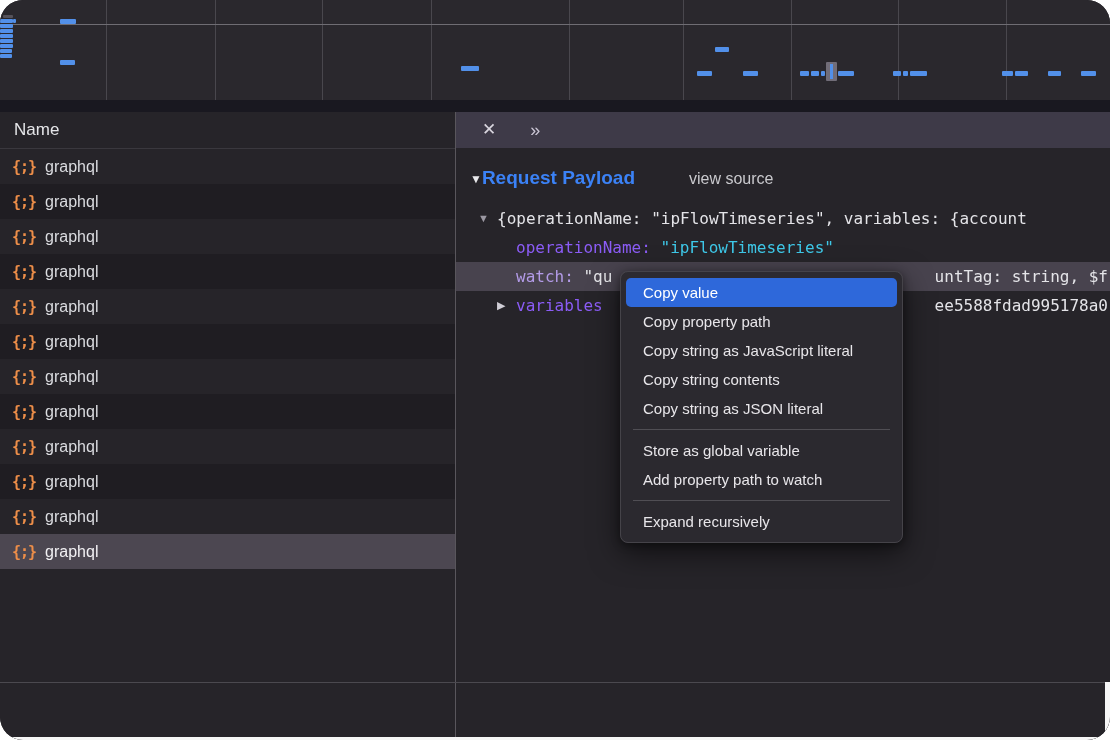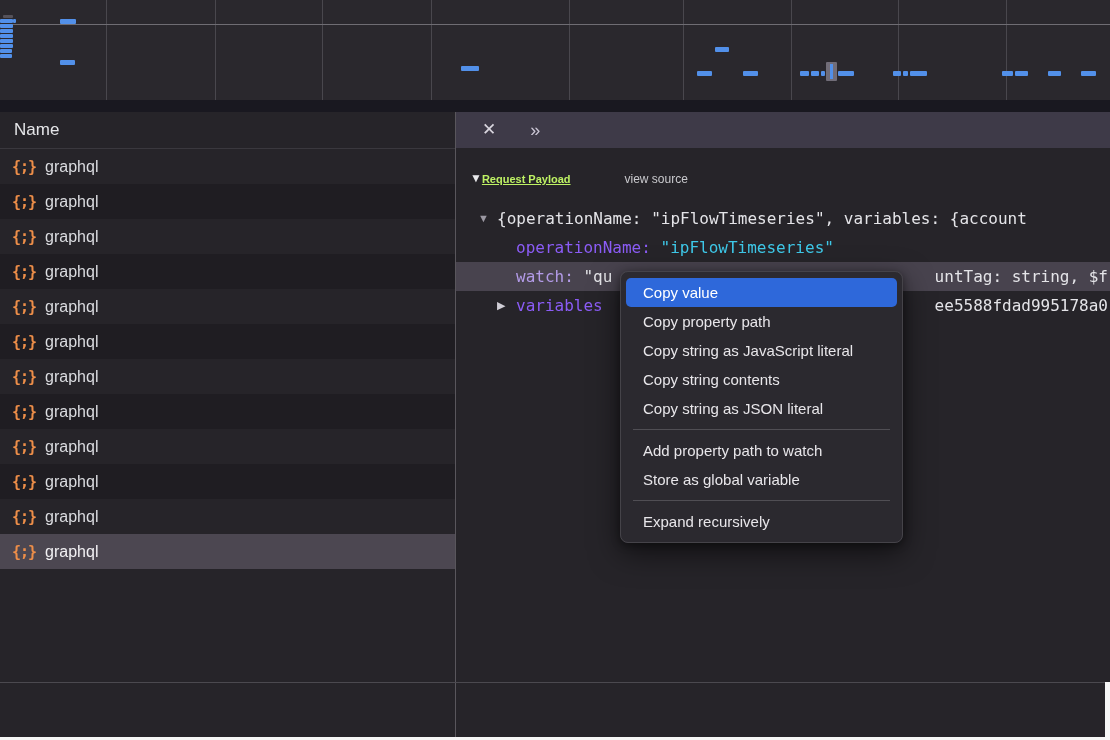--- a/index.html
+++ b/index.html
@@ -1,19 +1,20 @@
 <!DOCTYPE html>
 <html><head>
 <meta charset="utf-8">
 <style>
   html,body{margin:0;padding:0;background:#ffffff;}
   .screen{
     position:relative;width:1110px;height:740px;overflow:hidden;
     background:#262429;
     font-family:"Liberation Sans",sans-serif;
+    border-radius:23px;
     -webkit-font-smoothing:antialiased;
   }
   
   .overview{position:absolute;left:0;top:0;width:1110px;height:100px;background:#2a282d;overflow:hidden;}
   .gridline{position:absolute;top:0;bottom:0;width:1px;background:#49474d;}
   .hline{position:absolute;left:0;right:0;height:1px;background:#6f6d73;}
   .tbar{position:absolute;background:#5290e9;border-radius:1px;z-index:2;}
   .tbar.grey{background:#55525a;}
   .tmarker{position:absolute;background:#716d78;border-radius:1px;z-index:3;}
   .tmarker .inner{position:absolute;left:50%;top:2px;bottom:2px;width:3px;margin-left:-1.5px;background:#5290e9;}
@@ -40,22 +41,22 @@
   .tab.selected{color:#ece5f8;}
   .tab.selected::after{content:"";position:absolute;left:-16px;right:-16px;bottom:0;height:4px;
     background:#ab8fe3;border-radius:2px;}
   .close-x{color:#d8d5de;font-size:17px;line-height:36px;}
   .overflow{color:#cac5d4;font-size:18px;letter-spacing:-2px;line-height:36px;}
 
   
   .payload{position:absolute;left:0;top:36px;right:0;bottom:0;overflow:hidden;}
   .section-header{position:absolute;left:14px;top:18px;height:24px;line-height:24px;white-space:nowrap;}
   .section-header .tri{color:#e9e9ec;font-size:12px;vertical-align:1px;}
-  .section-header .title{color:#bef264;font-weight:bold;font-size:11px;text-decoration:underline;}
-  .section-header .viewsource{color:#c9c9cd;font-size:12px;margin-left:54px;}
+  .section-header .title{color:#3b82f6;font-weight:bold;font-size:19px;}
+  .section-header .viewsource{color:#c9c9cd;font-size:16px;margin-left:54px;}
   .code-row{position:absolute;left:0;right:0;height:29px;line-height:29px;white-space:nowrap;
     font-family:"DejaVu Sans Mono",monospace;font-size:16px;color:#e4e4e8;}
   .row-preview{top:56px;}
   .row-op{top:85px;}
   .row-query{top:114px;background:#48434e;}
   .row-vars{top:143px;}
   .tri-grey{color:#9b98a2;font-size:11px;font-family:"Liberation Sans",sans-serif;}
   .tri-white{color:#d0ced6;font-size:11px;font-family:"Liberation Sans",sans-serif;}
   .ind1{position:absolute;left:22px;}
   .ind1t{position:absolute;left:41px;}
@@ -220,21 +221,21 @@
   <div class="vdivider"></div>
   <div class="hdivider"></div>
 
   <div class="context-menu" id="menu">
       <div class="menu-item highlighted">Copy value</div>
       <div class="menu-item">Copy property path</div>
       <div class="menu-item">Copy string as JavaScript literal</div>
       <div class="menu-item">Copy string contents</div>
       <div class="menu-item">Copy string as JSON literal</div>
       <div class="menu-sep"></div>
+      <div class="menu-item">Store as global variable</div>
       <div class="menu-item">Add property path to watch</div>
-      <div class="menu-item">Store as global variable</div>
       <div class="menu-sep"></div>
       <div class="menu-item">Expand recursively</div>
     </div>
 
   <div class="bottom-white"></div>
   <div class="corner-white"></div>
 </div>
 
 </body></html>

